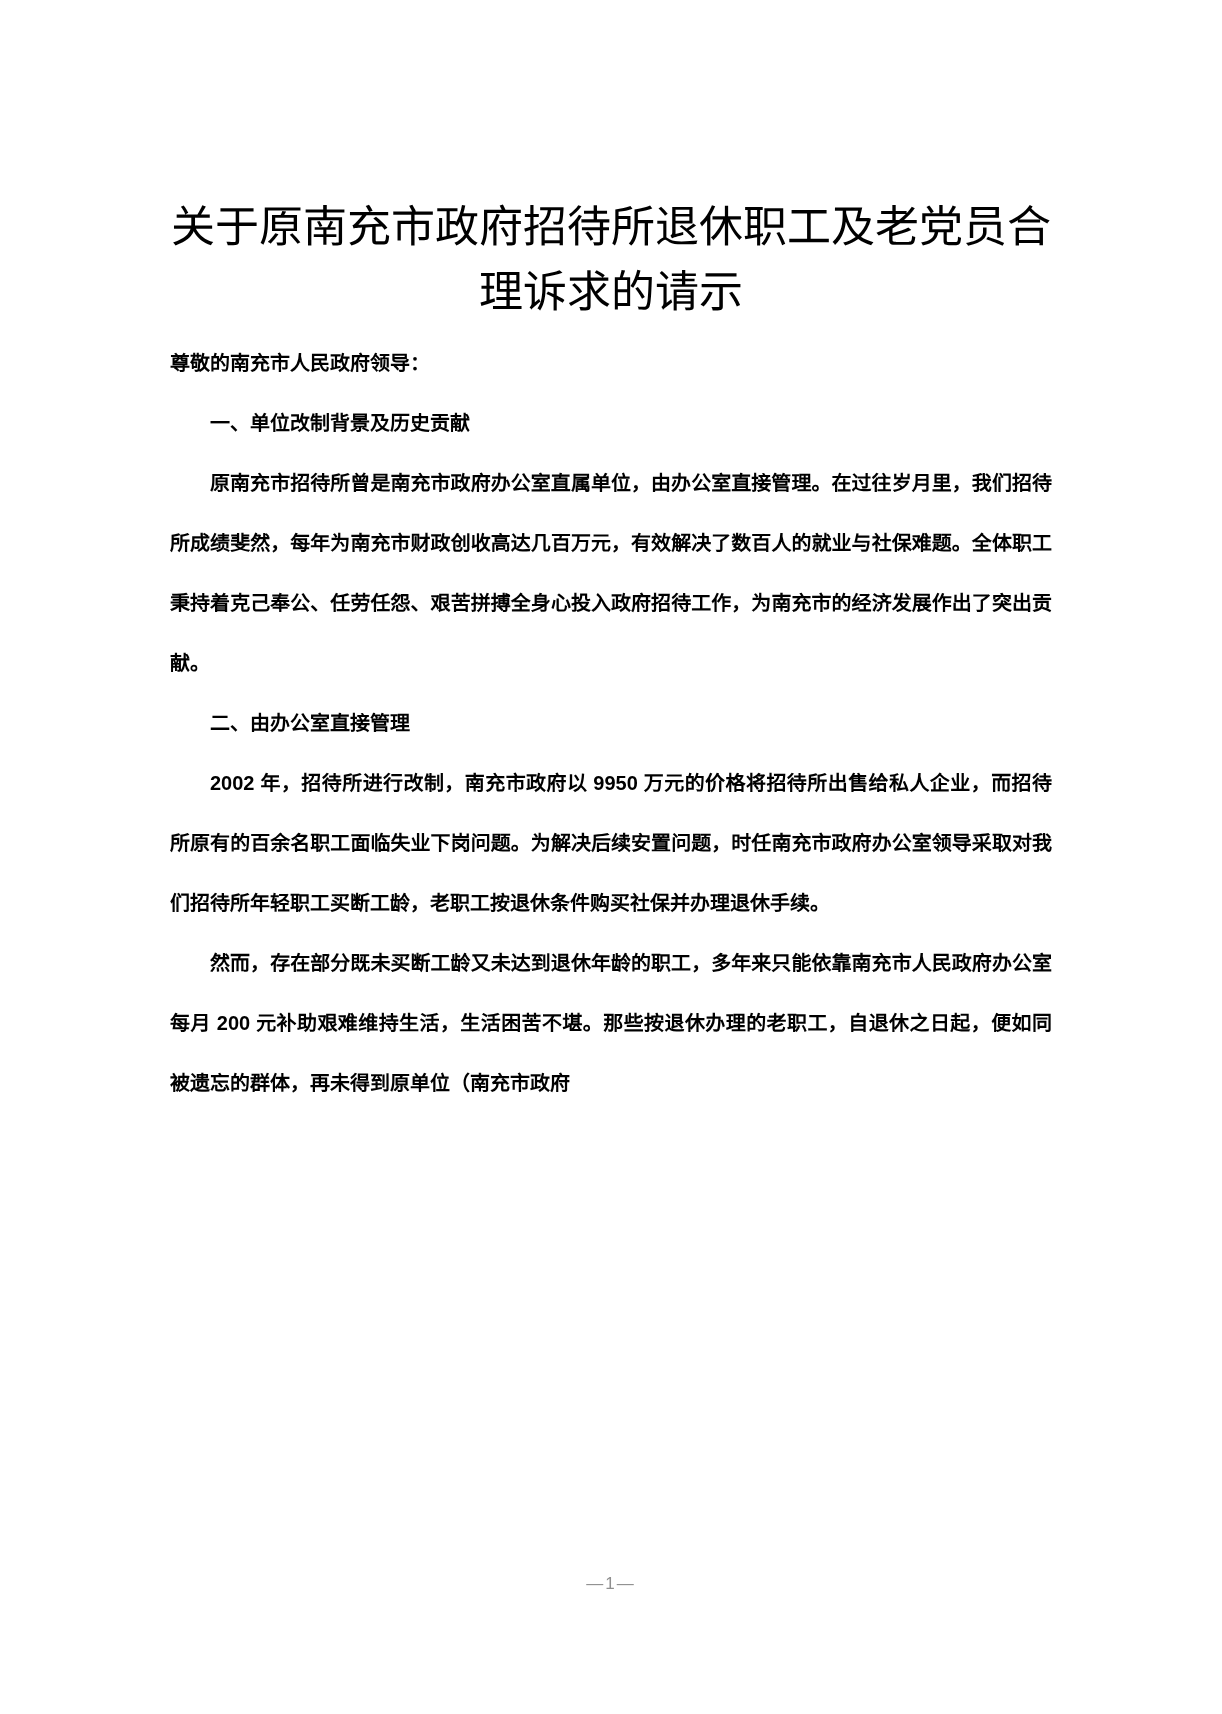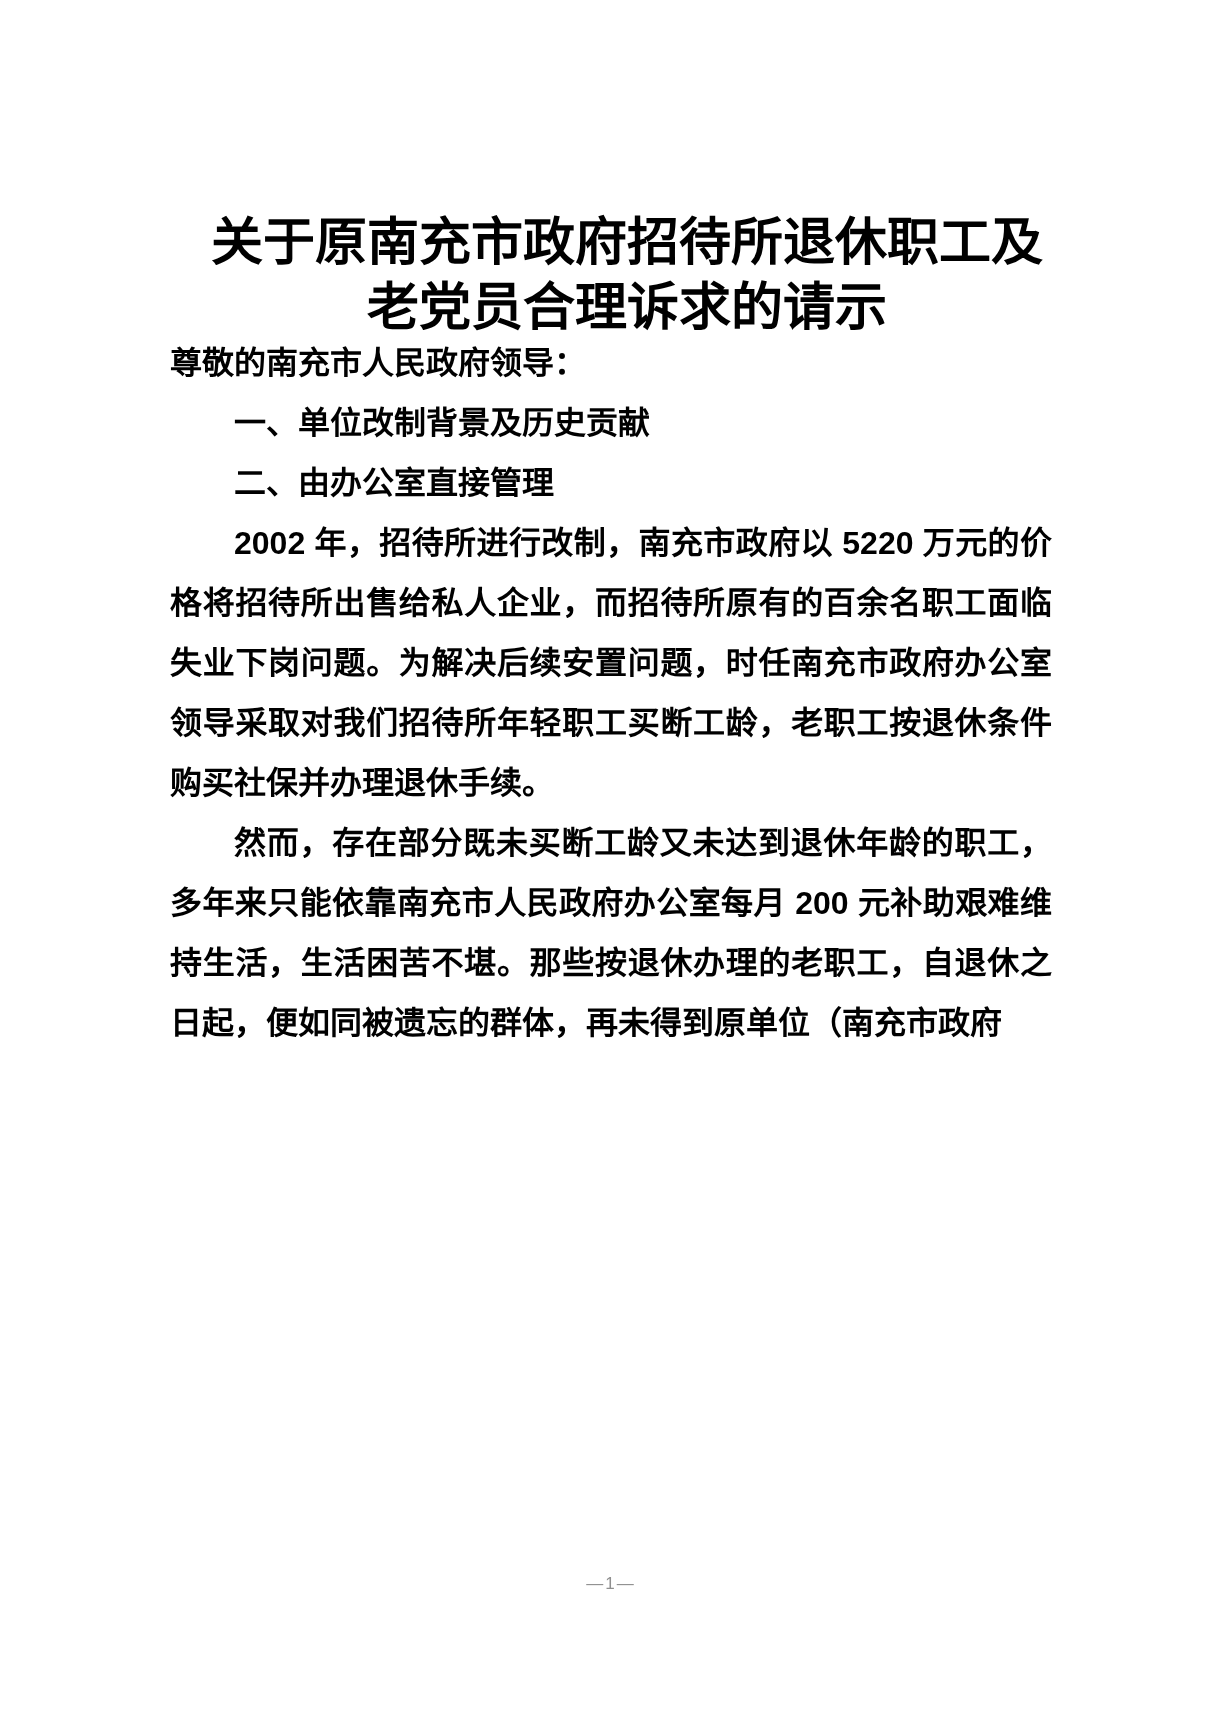--- a/index.html
+++ b/index.html
@@ -14,33 +14,33 @@
     background: #ffffff;
     overflow: hidden;
     font-family: "Liberation Sans", sans-serif;
     color: #000000;
   }
   .doc-title {
     position: absolute;
     top: 194px;
     left: 170px;
     width: 882px;
-    margin: 16px;
-    font-size: 52px;
+    margin: 0;
+    font-size: 44px;
     line-height: 65px;
-    font-weight: 700;
+    font-weight: 400;
     text-align: center;
     letter-spacing: 0;
   }
   .doc-body {
     position: absolute;
     top: 333px;
     left: 170px;
     width: 882px;
-    font-size: 32px;
+    font-size: 20px;
     line-height: 60px;
     font-weight: 700;
     text-align: justify;
   }
   .doc-body p {
     margin: 0;
     padding: 0;
   }
   .salutation {
     text-indent: 0;
@@ -68,20 +68,21 @@
 </head>
 <body>
 
 <div class="page">
 
   <h1 class="doc-title">关于原南充市政府招待所退休职工及老党员合理诉求的请示</h1>
 
   <div class="doc-body">
     <p class="salutation">尊敬的南充市人民政府领导：</p>
     <p class="heading">一、单位改制背景及历史贡献</p>
+    <p class="para">原南充市招待所曾是南充市政府办公室直属单位，由办公室直接管理。在过往岁月里，我们招待所成绩斐然，每年为南充市财政创收高达几百万元，有效解决了数百人的就业与社保难题。全体职工秉持着克己奉公、任劳任怨、艰苦拼搏全身心投入政府招待工作，为南充市的经济发展作出了突出贡献。</p>
     <p class="heading">二、由办公室直接管理</p>
-    <p class="para">2002 年，招待所进行改制，南充市政府以 5220 万元的价格将招待所出售给私人企业，而招待所原有的百余名职工面临失业下岗问题。为解决后续安置问题，时任南充市政府办公室领导采取对我们招待所年轻职工买断工龄，老职工按退休条件购买社保并办理退休手续。</p>
+    <p class="para">2002 年，招待所进行改制，南充市政府以 9950 万元的价格将招待所出售给私人企业，而招待所原有的百余名职工面临失业下岗问题。为解决后续安置问题，时任南充市政府办公室领导采取对我们招待所年轻职工买断工龄，老职工按退休条件购买社保并办理退休手续。</p>
     <p class="para">然而，存在部分既未买断工龄又未达到退休年龄的职工，多年来只能依靠南充市人民政府办公室每月 200 元补助艰难维持生活，生活困苦不堪。那些按退休办理的老职工，自退休之日起，便如同被遗忘的群体，再未得到原单位（南充市政府</p>
   </div>
 
   <div class="page-footer">—1—</div>
 
 </div>
 
 </body></html>

